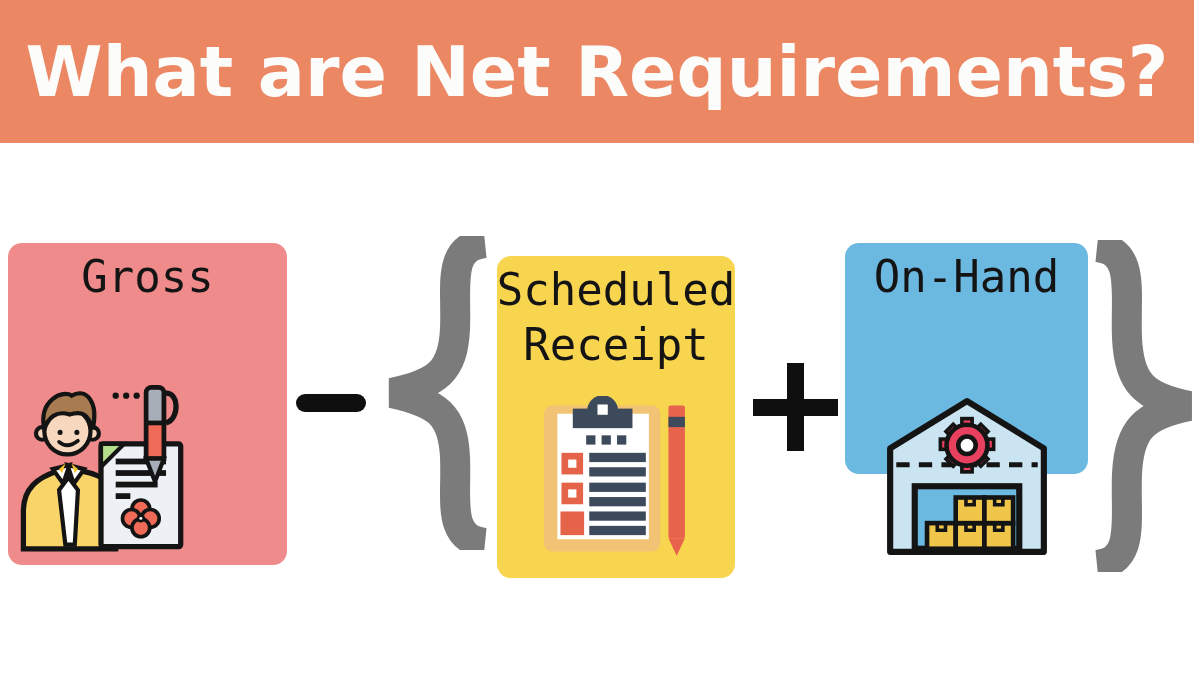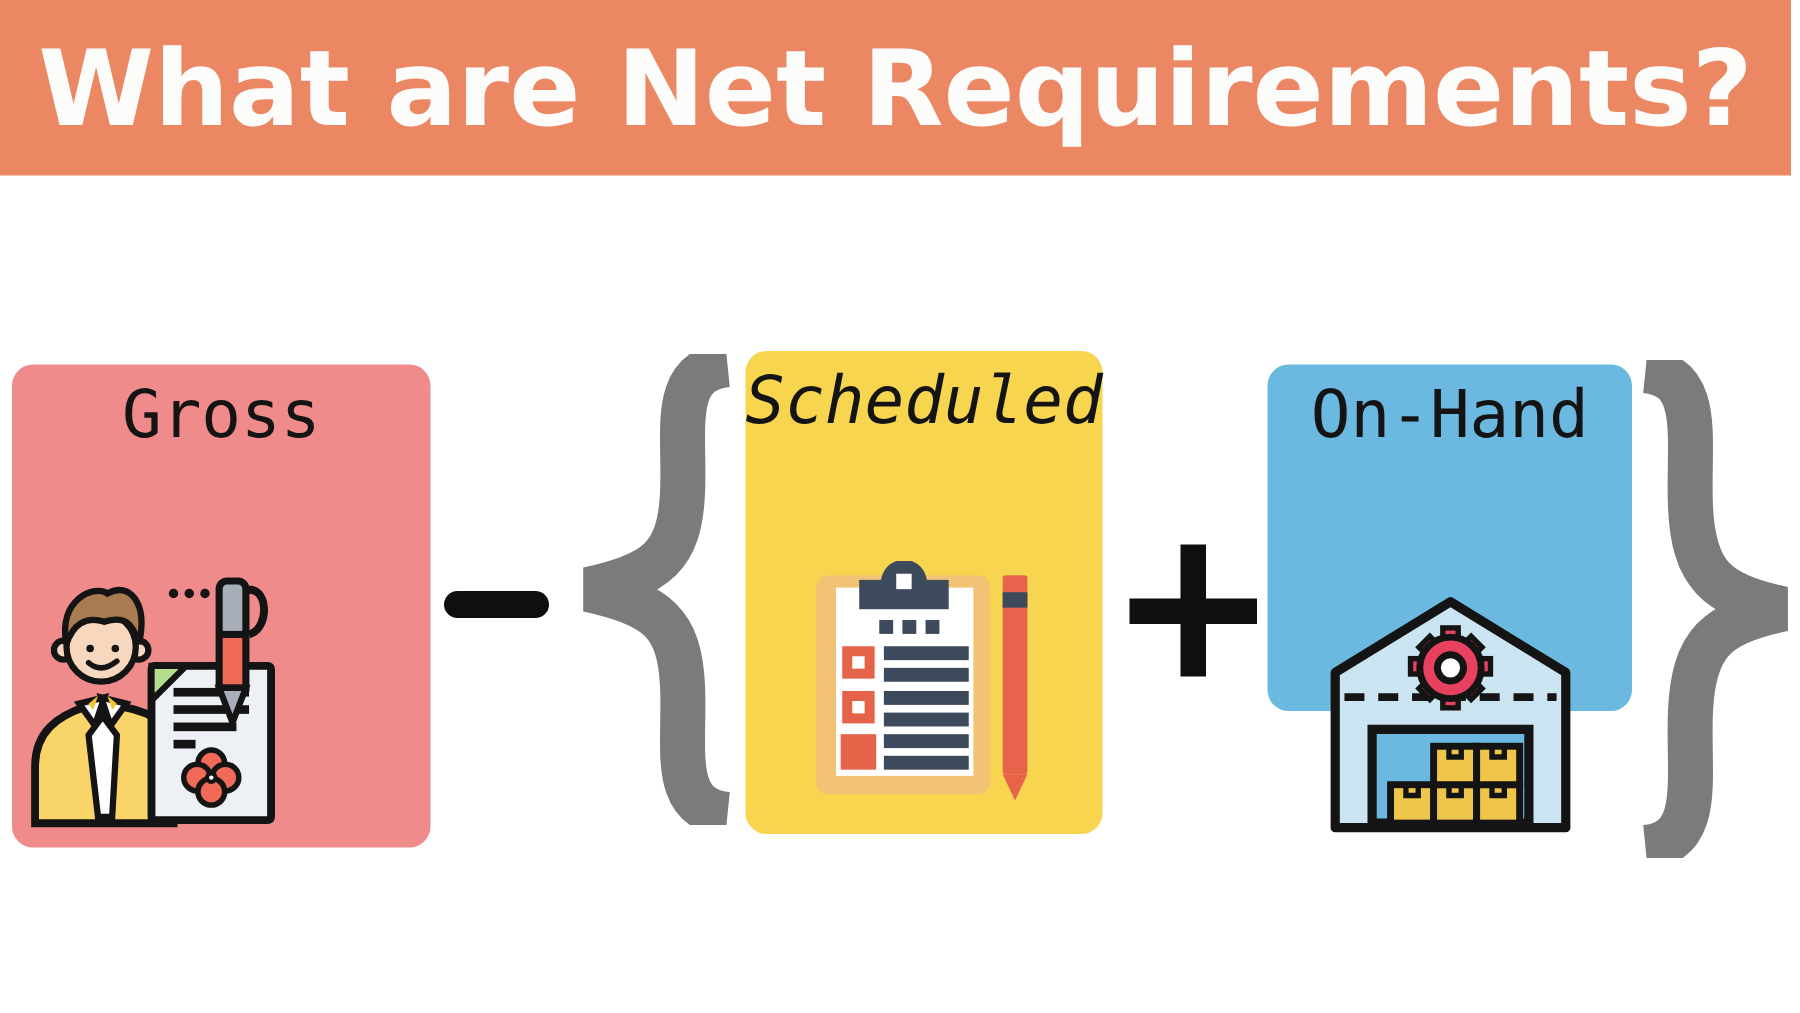--- a/index.html
+++ b/index.html
@@ -2,33 +2,33 @@
 <html><head>
 <meta charset="utf-8">
 <style>
   html,body{margin:0;padding:0;}
   body{
     width:1200px;height:675px;position:relative;overflow:hidden;
     background:#ffffff;font-family:"DejaVu Sans",sans-serif;
   }
   
   .banner{
-    position:absolute;left:0;top:0;width:1194px;height:117px;
+    position:absolute;left:0;top:0;width:1194px;height:143px;
     background:#EC8764;display:flex;align-items:center;justify-content:center;
   }
   .banner-title{
     color:#FCFCFA;font-size:70px;font-weight:bold;letter-spacing:0px;
     white-space:nowrap;
   }
   
   .term{
     position:absolute;border-radius:14px;
   }
   .term-gross{left:8px;top:243px;width:279px;height:322px;background:#F08B8B;}
-  .term-scheduled{left:497px;top:234px;width:238px;height:322px;background:#F8D54E;font-style:italic;}
+  .term-scheduled{left:497px;top:256px;width:238px;height:322px;background:#F8D54E;}
   .term-onhand{left:845px;top:243px;width:243px;height:231px;background:#6BB9E0;}
   .term-label{
     position:absolute;left:0;top:6px;width:100%;
     display:flex;flex-direction:column;align-items:center;
   }
   .term-line{
     font-family:"DejaVu Sans Mono",monospace;font-size:44px;line-height:55px;
     color:#141414;white-space:nowrap;
   }
   .term-icon{position:absolute;}
@@ -113,20 +113,21 @@
 
 <div class="op-minus"></div>
 
 <svg class="brace-left" width="120" height="314" viewBox="0 0 120 314">
   <path d="M 113 7 C 74 11 85 51 83 93 C 81 135 66 147 20 157 C 66 167 81 179 83 221 C 85 263 74 303 113 307" fill="none" stroke="#7B7B7B" stroke-width="30"></path>
 </svg>
 
 <div class="term term-scheduled">
   <div class="term-label">
     <div class="term-line">Scheduled</div>
+    <div class="term-line">Receipt</div>
   </div>
   <svg class="term-icon icon-scheduled" width="144" height="162" viewBox="0 0 140 157">
 
     <rect x="0" y="9" width="113" height="142" rx="8" fill="#F2C374"></rect>
 
     <rect x="13" y="17" width="89" height="122" fill="#ffffff"></rect>
 
     <g>
       <circle cx="57" cy="14" r="15" fill="#3D4A5C"></circle>
       <rect x="28" y="12" width="58" height="19" fill="#3D4A5C"></rect>

